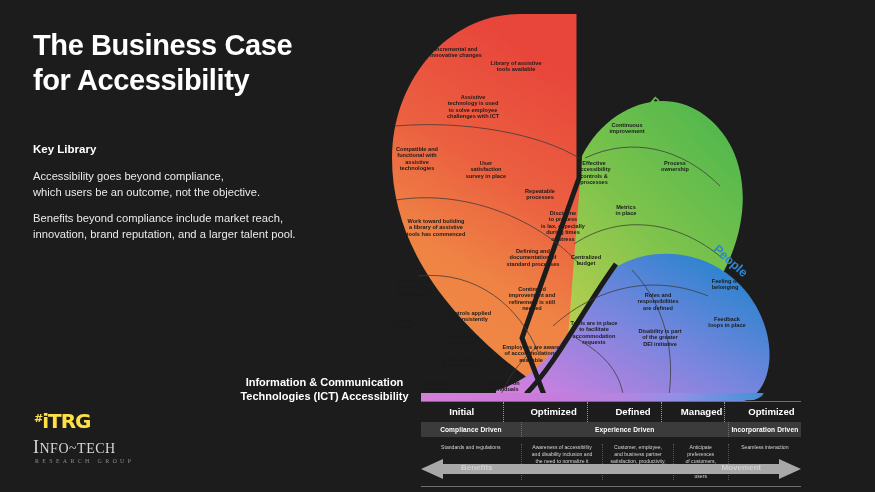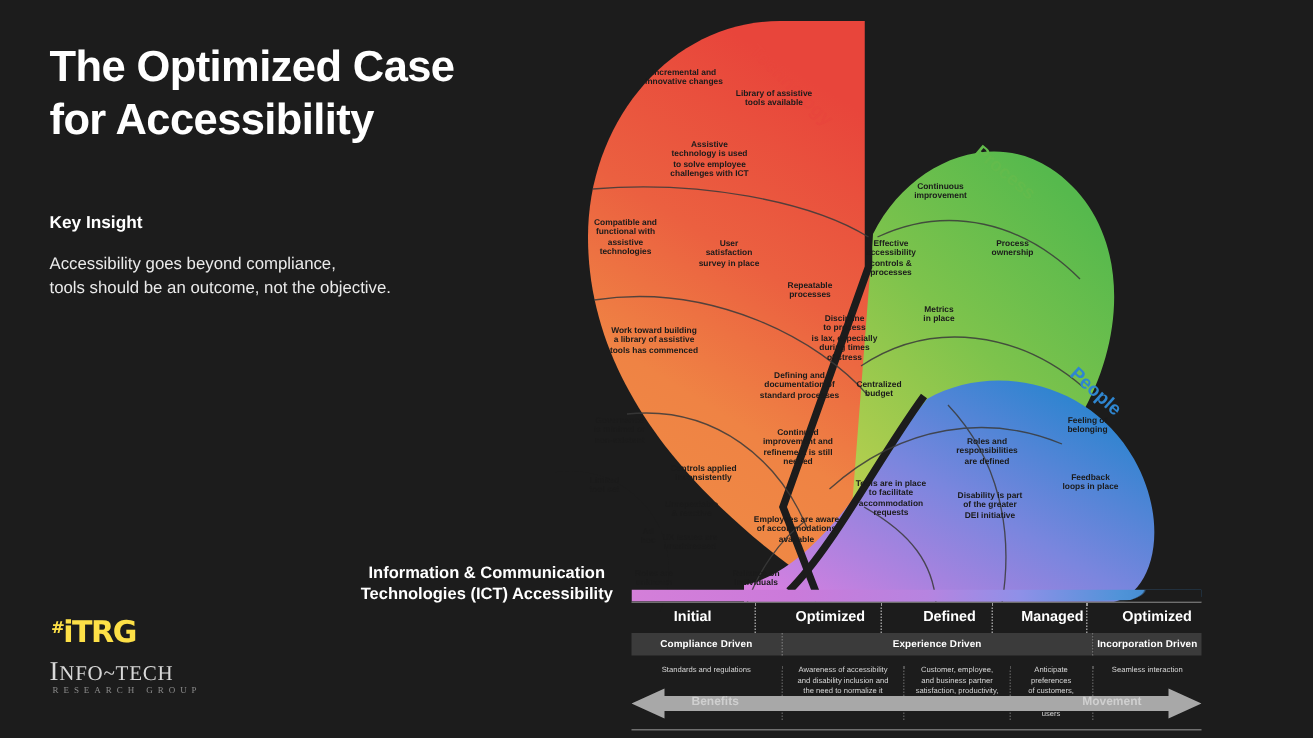--- a/index.html
+++ b/index.html
@@ -106,26 +106,28 @@
     position:absolute; top:5px; font-size:8px; font-weight:bold; color:#cfcfcf;
   }
   .arrow-text.left { left:40px; }
   .arrow-text.right { right:40px; }
 </style>
 </head>
 <body>
 
 <div id="stage">
 
-  <div class="title">The Optimized Case
+  <div class="title">The Business Case
 for Accessibility</div>
 
-  <div class="key-insight">Key Insight</div>
+  <div class="key-insight">Key Library</div>
   <div class="para p1">Accessibility goes beyond compliance,
-tools should be an outcome, not the objective.</div>
+which users be an outcome, not the objective.</div>
+  <div class="para p2">Benefits beyond compliance include market reach,
+innovation, brand reputation, and a larger talent pool.</div>
 
   <div class="ict-label">Information &amp; Communication
 Technologies (ICT) Accessibility</div>
 
   <div class="logo-itrg"><span class="hash">#</span><span>iTRG</span></div>
   <div class="logo-it"><span>I</span><span class="sm">NFO~T</span><span class="sm">ECH</span></div>
   <div class="logo-sub">RESEARCH GROUP</div>
 
   <div id="heart">
     <svg width="430" height="400" viewBox="0 0 430 400">

